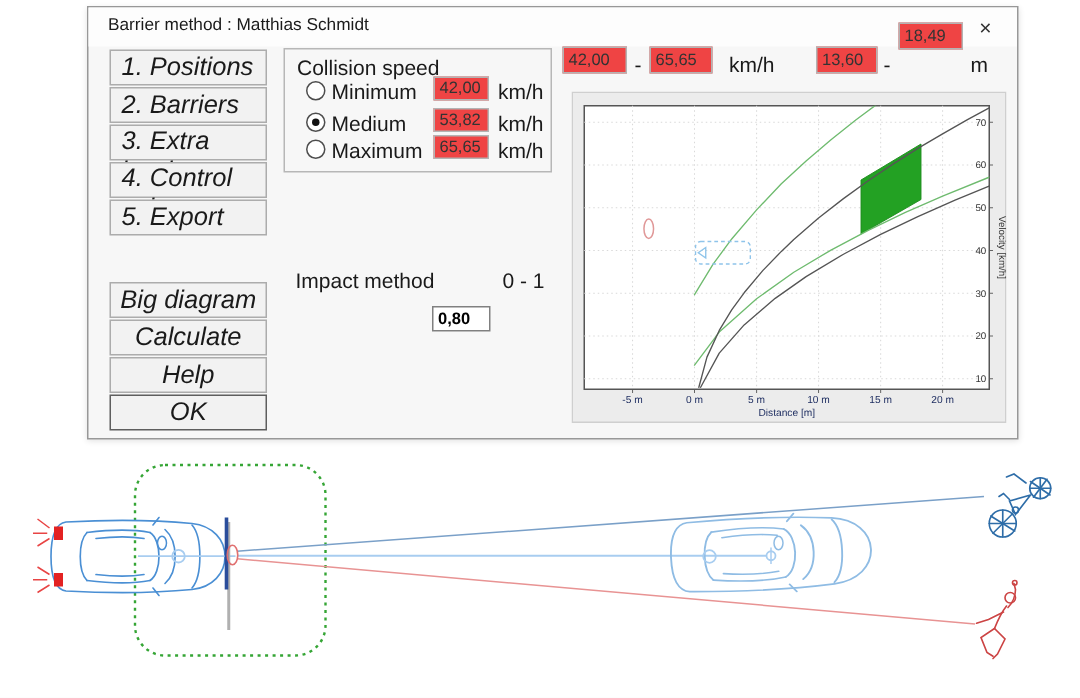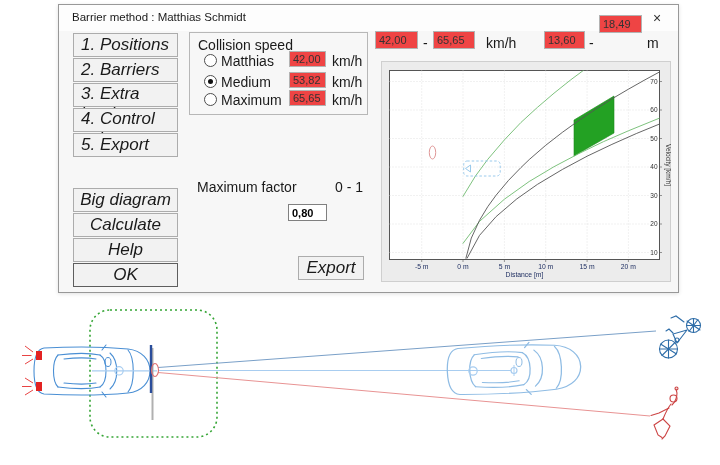--- a/index.html
+++ b/index.html
@@ -132,41 +132,40 @@
     <button class="btn step" style="left:14px;top:128px">5. Export</button>
 
     <button class="btn center" style="left:14px;top:183px">Big diagram</button>
     <button class="btn center" style="left:14px;top:233px">Help</button>
     <button class="btn center" style="left:14px;top:208px">Calculate</button>
     <button class="btn center default" style="left:14px;top:258px">OK</button>
 
     <div class="grp" style="left:130px;top:27px;width:177px;height:81px">
       <span class="lbl" style="left:8px;top:4px">Collision speed</span>
       <span class="radio" style="left:14px;top:21px"></span>
-      <span class="lbl" style="left:31px;top:20px">Matthias</span>
+      <span class="lbl" style="left:31px;top:20px">Minimum</span>
       <input class="fld" style="left: 99px; top: 18px; width: 37px;" readonly="" value="42,00">
       <span class="lbl" style="left:142px;top:20px">km/h</span>
 
       <span class="radio checked" style="left:14px;top:41.5px"></span>
       <span class="lbl" style="left:31px;top:40.5px">Medium</span>
       <input class="fld" style="left: 99px; top: 38.5px; width: 37px;" readonly="" value="53,82">
       <span class="lbl" style="left:142px;top:40.5px">km/h</span>
 
       <span class="radio" style="left:14px;top:60px"></span>
       <span class="lbl" style="left:31px;top:59px">Maximum</span>
       <input class="fld" style="left: 99px; top: 57px; width: 37px;" readonly="" value="65,65">
       <span class="lbl" style="left:142px;top:59px">km/h</span>
     </div>
 
 
-    <span class="lbl" style="left:138px;top:174px">Maximum factor</span>
+    <span class="lbl" style="left:138px;top:174px">Impact method</span>
     <input class="fld white" style="left: 229px; top: 168px; width: 39px; height: 17px; margin-top: 31px;" value="0,80">
     <span class="lbl" style="left:276px;top:174px">0 - 1</span>
 
-    <button class="btn center" style="left:239px;top:251px;width:66px">Export</button>
 
     <input class="fld" style="left: 316px; top: 26px; width: 43px; height: 18px;" readonly="" value="42,00">
     <span class="lbl" style="left:364px;top:30px">-</span>
     <input class="fld" style="left: 374px; top: 26px; width: 42px; height: 18px;" readonly="" value="65,65">
     <span class="lbl" style="left:427px;top:30px">km/h</span>
 
     <input class="fld" style="left: 485px; top: 26px; width: 41px; height: 18px;" readonly="" value="13,60">
     <span class="lbl" style="left:530px;top:30px">-</span>
     <input class="fld" style="left: 540px; top: 10px; width: 43px; height: 18px;" readonly="" value="18,49">
     <span class="lbl" style="left:588px;top:30px">m</span>

